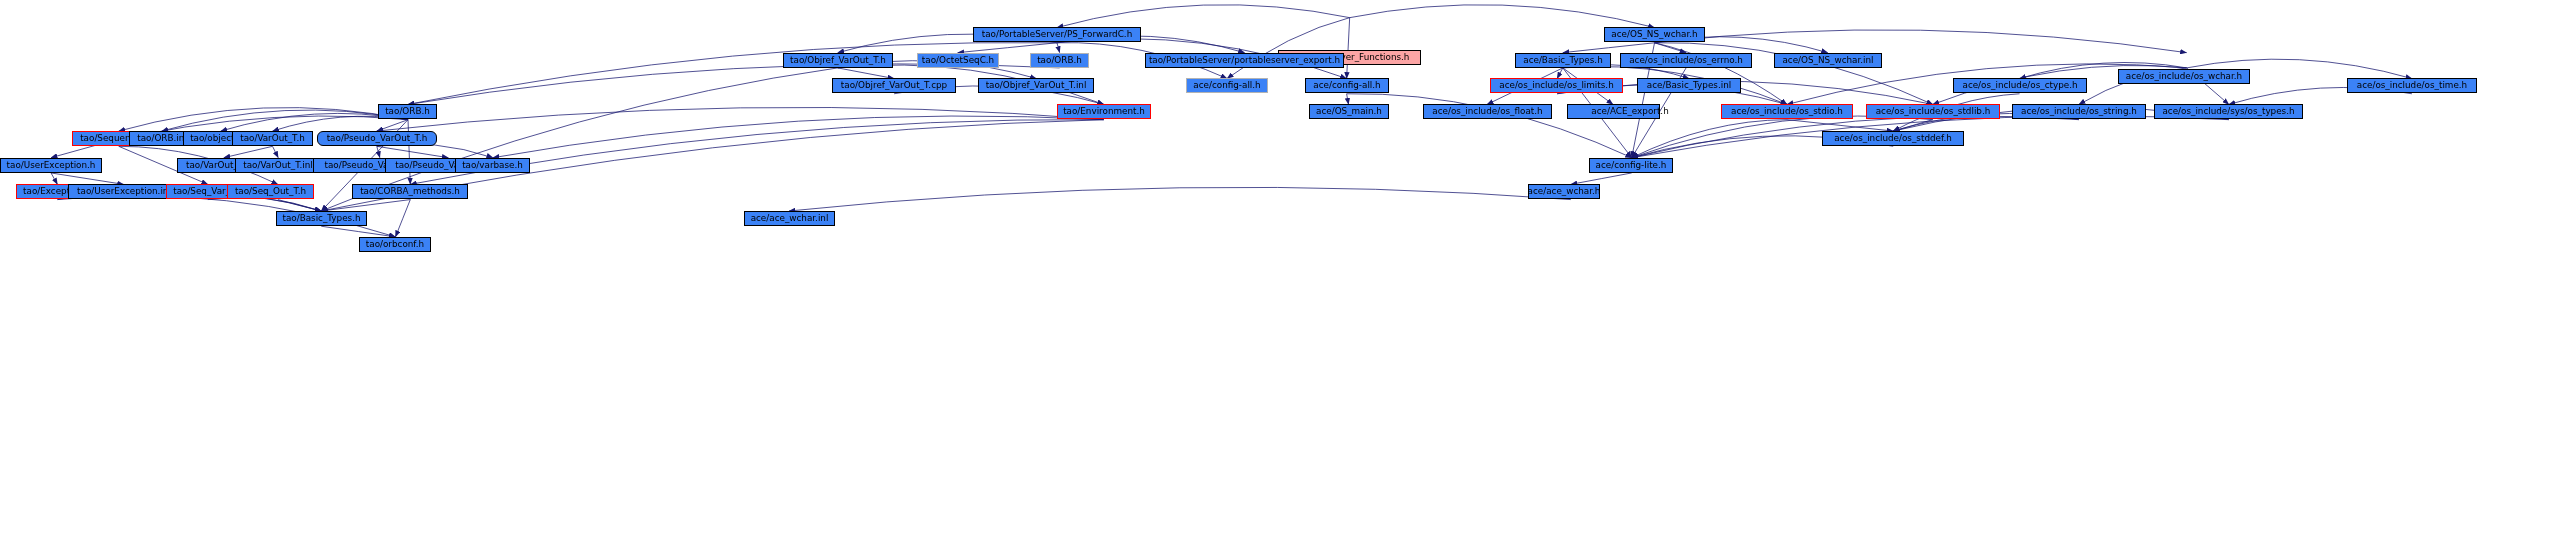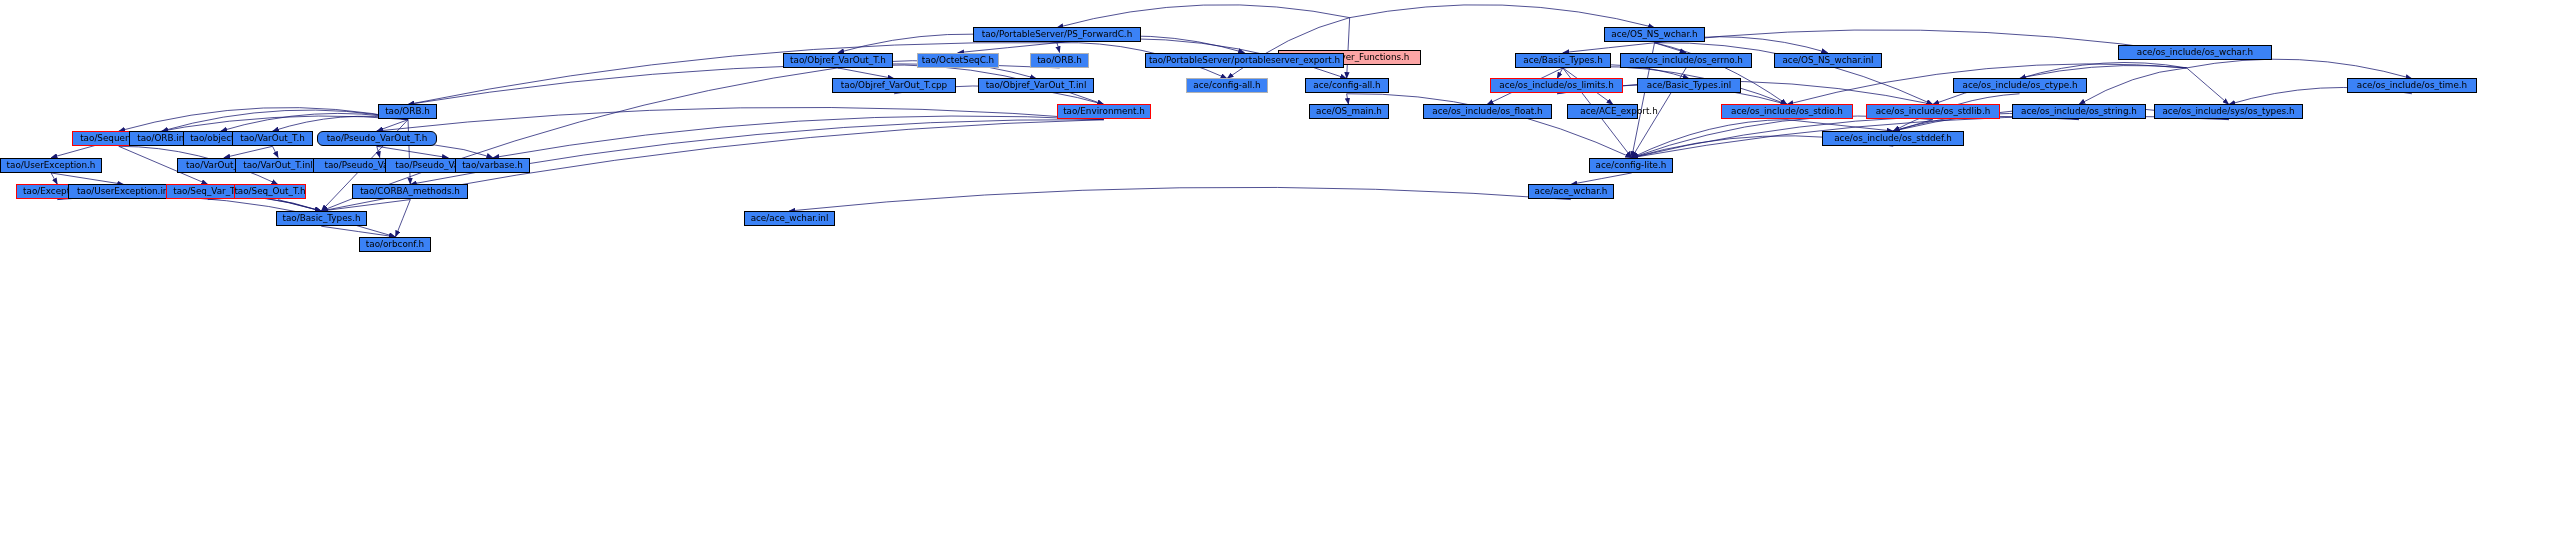--- a/index.html
+++ b/index.html
@@ -131,55 +131,55 @@
       <div class="node root" style="left: 1278px; top: 2.3px; width: 143px;">PortableServer_Functions.h</div>
       <div class="node" style="left: 973px; top: 27px; width: 168px;">tao/PortableServer/PS_ForwardC.h</div>
       <div class="node" style="left: 1604px; top: 27px; width: 101px;">ace/OS_NS_wchar.h</div>
       <div class="node" style="left: 783px; top: 53px; width: 110px;">tao/Objref_VarOut_T.h</div>
       <div class="node grey" style="left: 917px; top: 53px; width: 82px;">tao/OctetSeqC.h</div>
       <div class="node grey" style="left: 1030px; top: 53px; width: 59px;">tao/ORB.h</div>
       <div class="node" style="left: 1145px; top: 53px; width: 199px;">tao/PortableServer/portableserver_export.h</div>
       <div class="node" style="left: 1515px; top: 53px; width: 96px;">ace/Basic_Types.h</div>
       <div class="node" style="left: 1620px; top: 53px; width: 132px;">ace/os_include/os_errno.h</div>
       <div class="node" style="left: 1774px; top: 53px; width: 108px;">ace/OS_NS_wchar.inl</div>
-      <div class="node" style="left: 2118px; top: 45px; width: 154px;">ace/os_include/os_wchar.h</div>
+      <div class="node" style="left: 2118px; top: 69px; width: 132px;">ace/os_include/os_wchar.h</div>
       <div class="node" style="left: 832px; top: 78px; width: 124px;">tao/Objref_VarOut_T.cpp</div>
       <div class="node" style="left: 978px; top: 78px; width: 116px;">tao/Objref_VarOut_T.inl</div>
       <div class="node grey" style="left: 1186px; top: 78px; width: 82px;">ace/config-all.h</div>
       <div class="node" style="left: 1305px; top: 78px; width: 84px;">ace/config-all.h</div>
       <div class="node red" style="left: 1490px; top: 78px; width: 133px;">ace/os_include/os_limits.h</div>
       <div class="node" style="left: 1637px; top: 78px; width: 104px;">ace/Basic_Types.inl</div>
       <div class="node" style="left: 1953px; top: 78px; width: 134px;">ace/os_include/os_ctype.h</div>
       <div class="node" style="left: 2347px; top: 78px; width: 130px;">ace/os_include/os_time.h</div>
       <div class="node" style="left: 378px; top: 104px; width: 59px;">tao/ORB.h</div>
       <div class="node red" style="left: 1057px; top: 104px; width: 94px;">tao/Environment.h</div>
       <div class="node" style="left: 1309px; top: 104px; width: 80px;">ace/OS_main.h</div>
       <div class="node" style="left: 1423px; top: 104px; width: 129px;">ace/os_include/os_float.h</div>
-      <div class="node" style="left: 1567px; top: 104px; width: 71px; padding-left: 36px;">ace/ACE_export.h</div>
+      <div class="node" style="left: 1567px; top: 104px; width: 93px; padding-left: 36px;">ace/ACE_export.h</div>
       <div class="node red" style="left: 1721px; top: 104px; width: 132px;">ace/os_include/os_stdio.h</div>
       <div class="node red" style="left: 1866px; top: 104px; width: 134px;">ace/os_include/os_stdlib.h</div>
       <div class="node" style="left: 2012px; top: 104px; width: 134px;">ace/os_include/os_string.h</div>
       <div class="node" style="left: 2154px; top: 104px; width: 149px;">ace/os_include/sys/os_types.h</div>
       <div class="node red" style="left: 72px; top: 131px; width: 94px;">tao/Sequence_T.h</div>
       <div class="node" style="left: 129px; top: 131px; width: 66px;">tao/ORB.inl</div>
       <div class="node" style="left: 183px; top: 131px; width: 75px;">tao/objectid.h</div>
       <div class="node" style="left: 232px; top: 131px; width: 81px;">tao/VarOut_T.h</div>
       <div class="node" style="left: 317px; top: 131px; width: 120px; border-radius: 6px;">tao/Pseudo_VarOut_T.h</div>
       <div class="node" style="left: 1822px; top: 131px; width: 142px;">ace/os_include/os_stddef.h</div>
       <div class="node" style="left: 0px; top: 158px; width: 102px;">tao/UserException.h</div>
       <div class="node" style="left: 177px; top: 158px; width: 93px;">tao/VarOut_T.cpp</div>
       <div class="node" style="left: 235px; top: 158px; width: 86px;">tao/VarOut_T.inl</div>
       <div class="node" style="left: 313px; top: 158px; width: 134px;">tao/Pseudo_VarOut_T.cpp</div>
       <div class="node" style="left: 385px; top: 158px; width: 126px;">tao/Pseudo_VarOut_T.inl</div>
       <div class="node" style="left: 455px; top: 158px; width: 75px;">tao/varbase.h</div>
       <div class="node" style="left: 1589px; top: 158px; width: 84px;">ace/config-lite.h</div>
       <div class="node red" style="left: 16px; top: 184px; width: 83px;">tao/Exception.h</div>
       <div class="node" style="left: 68px; top: 184px; width: 112px;">tao/UserException.inl</div>
       <div class="node red" style="left: 166px; top: 184px; width: 84px;">tao/Seq_Var_T.h</div>
-      <div class="node red" style="left: 234px; top: 184px; width: 72px;">tao/Seq_Out_T.h</div>
+      <div class="node red" style="left: 227px; top: 184px; width: 87px;">tao/Seq_Out_T.h</div>
       <div class="node" style="left: 352px; top: 184px; width: 116px;">tao/CORBA_methods.h</div>
-      <div class="node" style="left: 1528px; top: 184px; width: 86px;">ace/ace_wchar.h</div>
+      <div class="node" style="left: 1528px; top: 184px; width: 72px;">ace/ace_wchar.h</div>
       <div class="node" style="left: 276px; top: 211px; width: 91px;">tao/Basic_Types.h</div>
       <div class="node" style="left: 359px; top: 237px; width: 72px;">tao/orbconf.h</div>
       <div class="node" style="left: 744px; top: 211px; width: 91px;">ace/ace_wchar.inl</div>
     </div>
 </div>
 
 
 </body></html>

